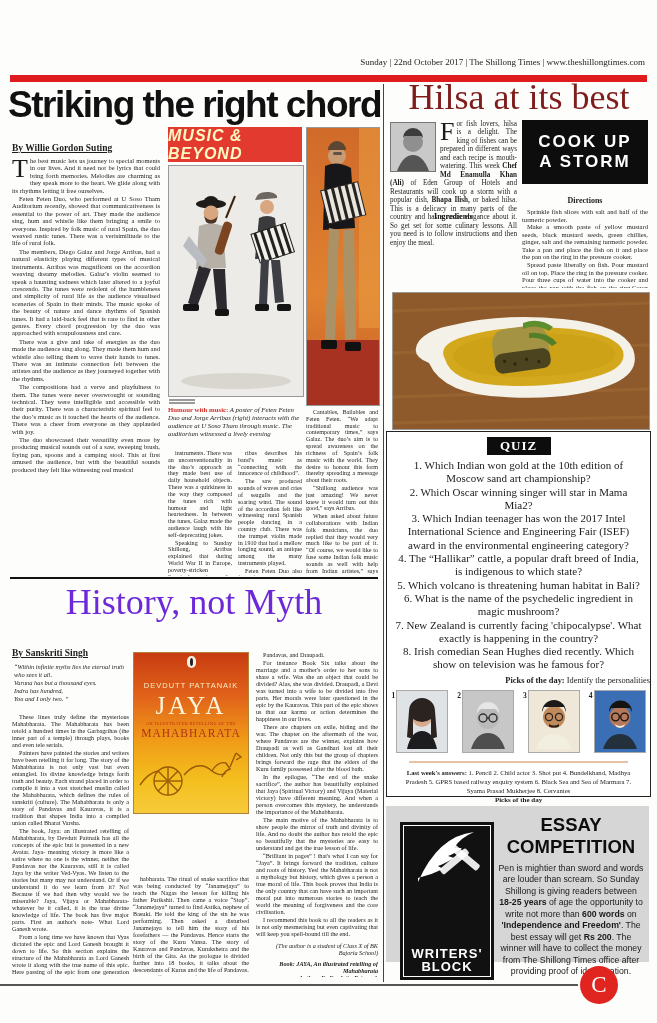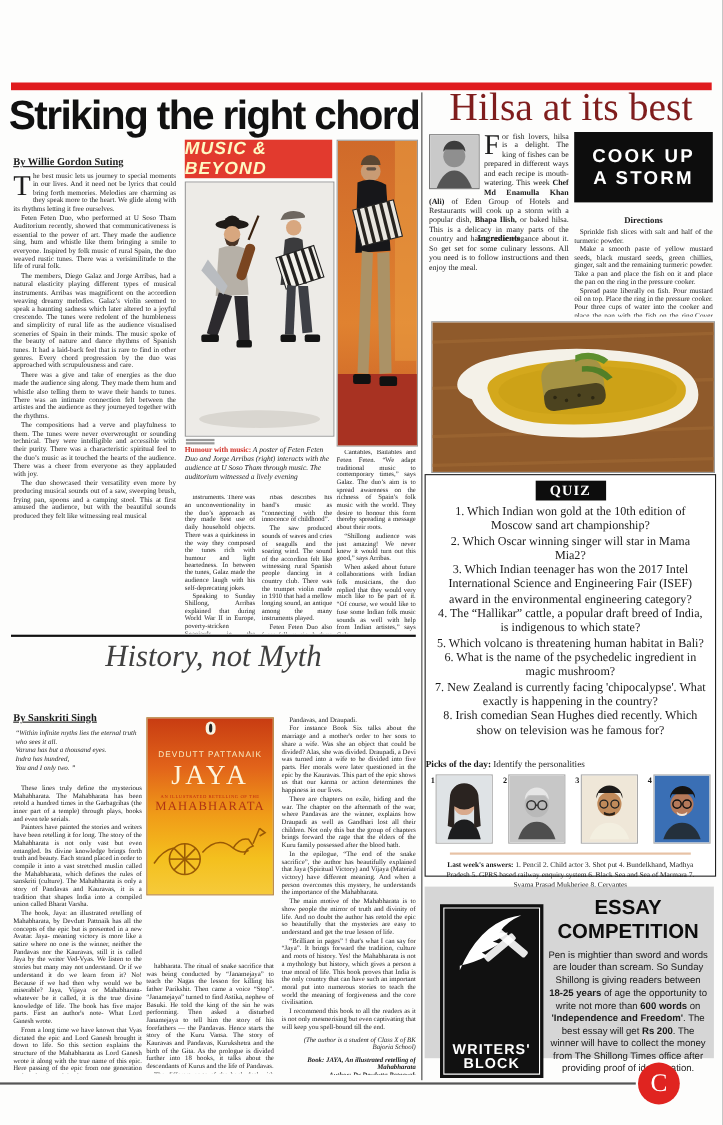--- a/index.html
+++ b/index.html
@@ -27,21 +27,21 @@
                 font-style:italic;font-weight:800;font-size:16px;color:#fef9c3;letter-spacing:1px;}
   .photo-main{top:165px;left:168px;width:134px;height:230px;border:1px solid #999;}
   .photo-tall{top:127px;left:306px;width:72px;height:277px;border:1px solid #999;}
   .photo-credit{top:399px;left:169px;width:30px;}
   .photo-credit i{display:block;height:2px;background:#9a9a9a;margin-bottom:1px;width:26px;}
   .cap-music{top:406px;left:168px;width:136px;font-size:6.8px;line-height:1.2;}
   .cap-lead{color:#d03028;font-weight:bold;}
   .cap-rest{font-style:italic;}
   
   .rule-hist{top:577px;left:10px;width:368px;height:2px;background:#111;}
-  .h-hist{top:581px;left:10px;width:368px;text-align:center;font-style:italic;font-size:28px;color:#404040;}
+  .h-hist{top:581px;left:10px;width:368px;text-align:center;font-size:36px;color:#6d28d9;}
   .by-hist{top:648px;left:12px;}
   .quote{top:663px;left:14px;width:112px;font-style:italic;font-size:6.4px;line-height:1.25;}
   .quote p{margin:0;}
   .hi-col1{top:713px;left:12px;width:117px;height:263px;font-size:6.2px;line-height:1.13;}
   .hi-col2{top:875px;left:133px;width:116px;height:101px;font-size:6.2px;line-height:1.13;}
   .hi-col3{top:651px;left:256px;width:122px;height:326px;font-size:6.2px;line-height:1.13;}
   .attrib{font-style:italic;text-align:right;margin-top:5px;}
   .bookdeets{margin-top:4px;text-align:right;font-weight:bold;font-style:italic;color:#222;}
   .bookdeets p{margin:0;text-indent:0;}
   
@@ -70,21 +70,21 @@
   .dir-wrap{top:196px;left:522px;width:126px;height:92px;overflow:hidden;}
   .dir-title{text-align:center;font-weight:bold;font-size:8px;margin-bottom:3px;}
   .dir-wrap p{margin:0;font-size:6.6px;line-height:1.15;text-align:justify;text-indent:5px;}
   .fish{top:292px;left:392px;width:256px;height:136px;border:1px solid #999;}
   
   .quiz{top:431px;left:386px;width:263px;height:364px;border:1.5px solid #222;background:#fff;}
   .quiz-title{width:64px;margin:5px auto 3px;background:#0d0d0d;color:#fff;text-align:center;
               font-weight:bold;font-size:13px;padding:1px 0;letter-spacing:1px;}
   .quiz-qs{padding:1px 8px;}
   .quiz-qs p{margin:0;font-size:11px;line-height:1.21;text-align:center;}
-  .picks-line{text-align:left;font-size:8.4px;margin-top:17px;}
+  .picks-line{text-align:right;font-size:8.4px;margin-top:3px;}
   .picks-line b{font-weight:bold;}
   .picksrow{display:flex;justify-content:center;gap:9px;margin-top:5px;}
   .pick{display:flex;}
   .pick .num{font-weight:bold;font-size:7.5px;margin:1px 1px 0 0;}
   .pick .ph{width:50px;height:61px;border:1px solid #aaa;}
   .qdivider{height:2px;background:#e7c2a5;margin:8px 22px 5px;}
   .ans{margin:0 10px;text-align:center;font-size:6.7px;line-height:1.35;}
   .ans b{font-weight:bold;}
   .ans-picks-title{text-align:center;font-weight:bold;font-size:7px;margin-top:1px;}
   .winner{text-align:center;font-weight:bold;font-size:7.4px;margin-top:6px;}
@@ -104,20 +104,21 @@
   
   .footline{top:984px;left:0;width:578px;height:2px;background:#555;}
   .ccircle{top:966px;left:580px;width:38px;height:38px;background:#e02420;border-radius:50%;
            color:#fff;display:flex;align-items:center;justify-content:center;font-size:23px;font-family:"Liberation Serif",serif;}
 </style>
 </head>
 <body>
 
 <div class="page">
 
+  <div class="abs dateline">Sunday | 22nd October 2017 | The Shillong Times | www.theshillongtimes.com</div>
   <div class="abs redbar"></div>
 
   <div class="abs h-music">Striking the right chord</div>
   <div class="abs byline by-music">By Willie Gordon Suting</div>
 
   <div class="abs colbox m-col1">
     <p class="noindent"><span class="dropcap">T</span><span>he best music lets us journey to special moments in our lives. And it need not be lyrics that could bring forth memories. Melodies are charming as they speak more to the heart. We glide along with its rhythms letting it free ourselves.</span></p>
     <div>
         <p>Feten Feten Duo, who performed at U Soso Tham Auditorium recently, showed that communicativeness is essential to the power of art. They made the audience sing, hum and whistle like them bringing a smile to everyone. Inspired by folk music of rural Spain, the duo weaved rustic tunes. There was a verisimilitude to the life of rural folk.</p>
         <p>The members, Diego Galaz and Jorge Arribas, had a natural elasticity playing different types of musical instruments. Arribas was magnificent on the accordion weaving dreamy melodies. Galaz’s violin seemed to speak a haunting sadness which later altered to a joyful crescendo. The tunes were redolent of the humbleness and simplicity of rural life as the audience visualised sceneries of Spain in their minds. The music spoke of the beauty of nature and dance rhythms of Spanish tunes. It had a laid-back feel that is rare to find in other genres. Every chord progression by the duo was approached with scrupulousness and care.</p>

